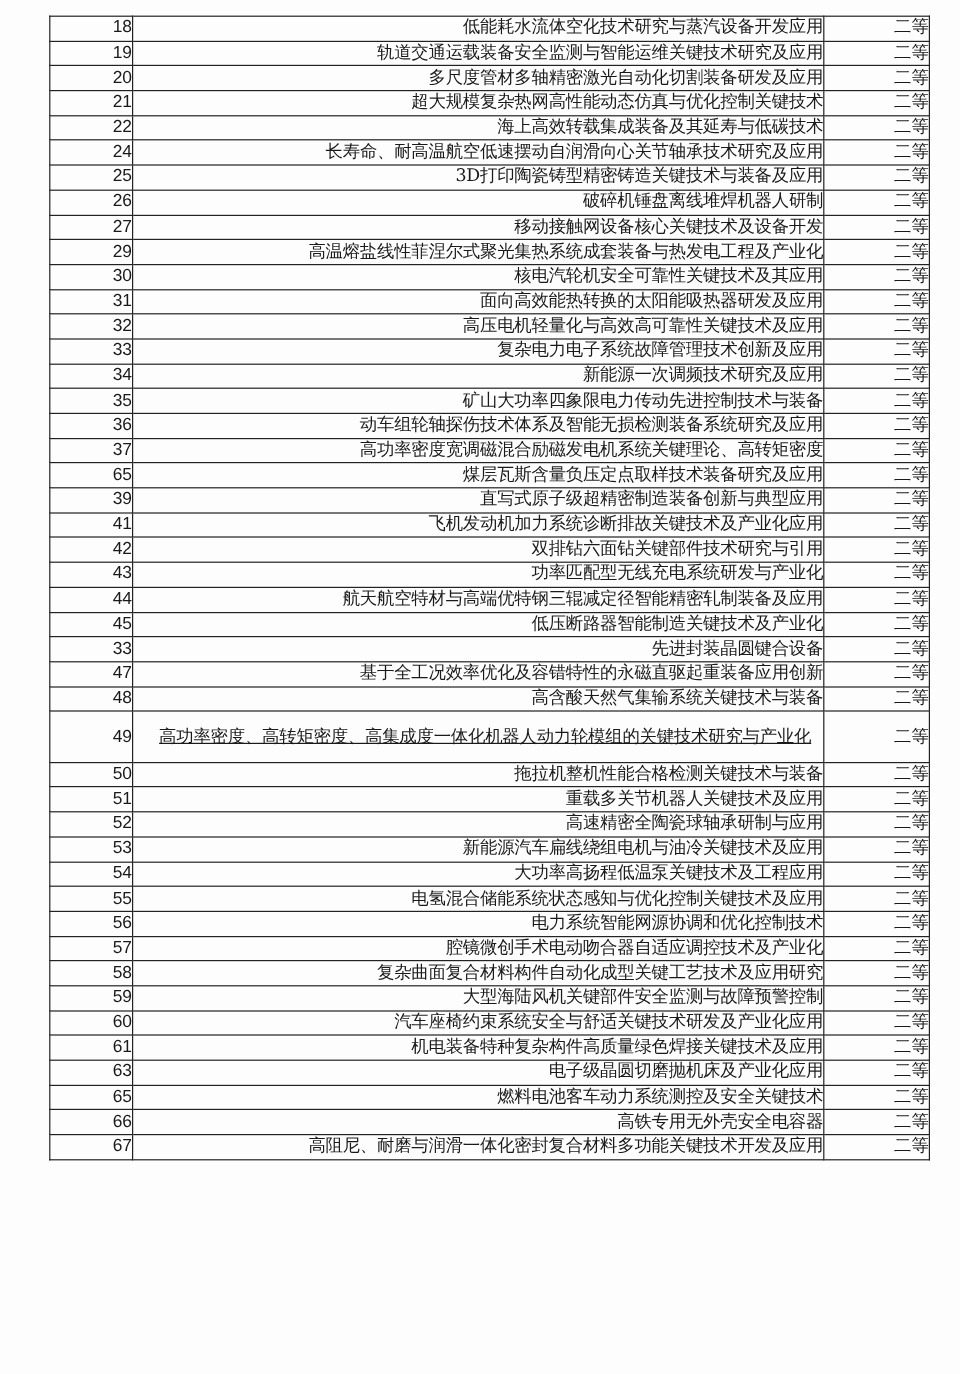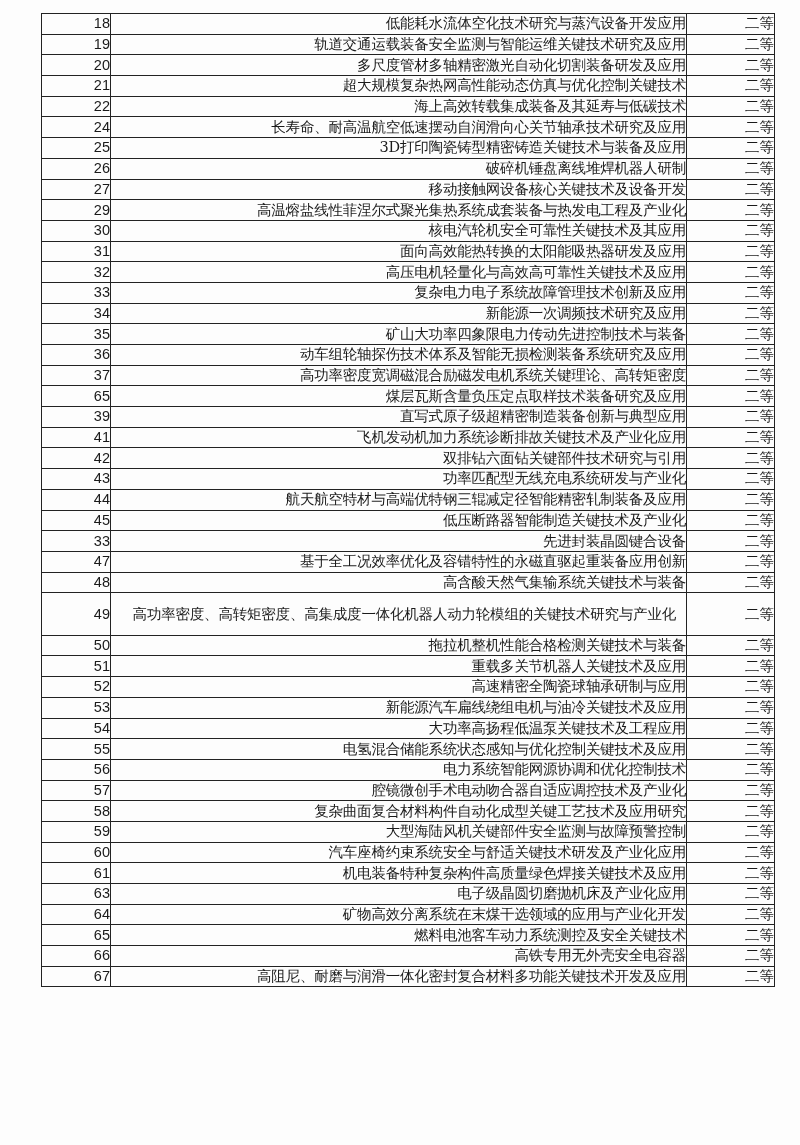--- a/index.html
+++ b/index.html
@@ -51,20 +51,21 @@
   td.name {
     width: 571px;
     padding-left: 4px !important;
     text-align: right;
     letter-spacing: -0.2px;
   }
   tr.tall td.name {
     white-space: normal;
     line-height: 20px;
     padding-right: 10px !important;
+    text-decoration: underline;
   }
   td.grade {
     width: 87px;
     text-align: right;
     font-size: 14px;
   }
   .bottom-space {
     position: absolute;
     left: 0; top: 1070px;
     width: 800px; height: 75px;
@@ -280,25 +281,20 @@
           <td class="num">61</td>
           <td class="name">机电装备特种复杂构件高质量绿色焊接关键技术及应用</td>
           <td class="grade">二等</td>
         </tr>
         <tr>
           <td class="num">63</td>
           <td class="name">电子级晶圆切磨抛机床及产业化应用</td>
           <td class="grade">二等</td>
         </tr>
         <tr>
-          <td class="num">64</td>
-          <td class="name">矿物高效分离系统在末煤干选领域的应用与产业化开发</td>
-          <td class="grade">二等</td>
-        </tr>
-        <tr>
           <td class="num">65</td>
           <td class="name">燃料电池客车动力系统测控及安全关键技术</td>
           <td class="grade">二等</td>
         </tr>
         <tr>
           <td class="num">66</td>
           <td class="name">高铁专用无外壳安全电容器</td>
           <td class="grade">二等</td>
         </tr>
         <tr>

